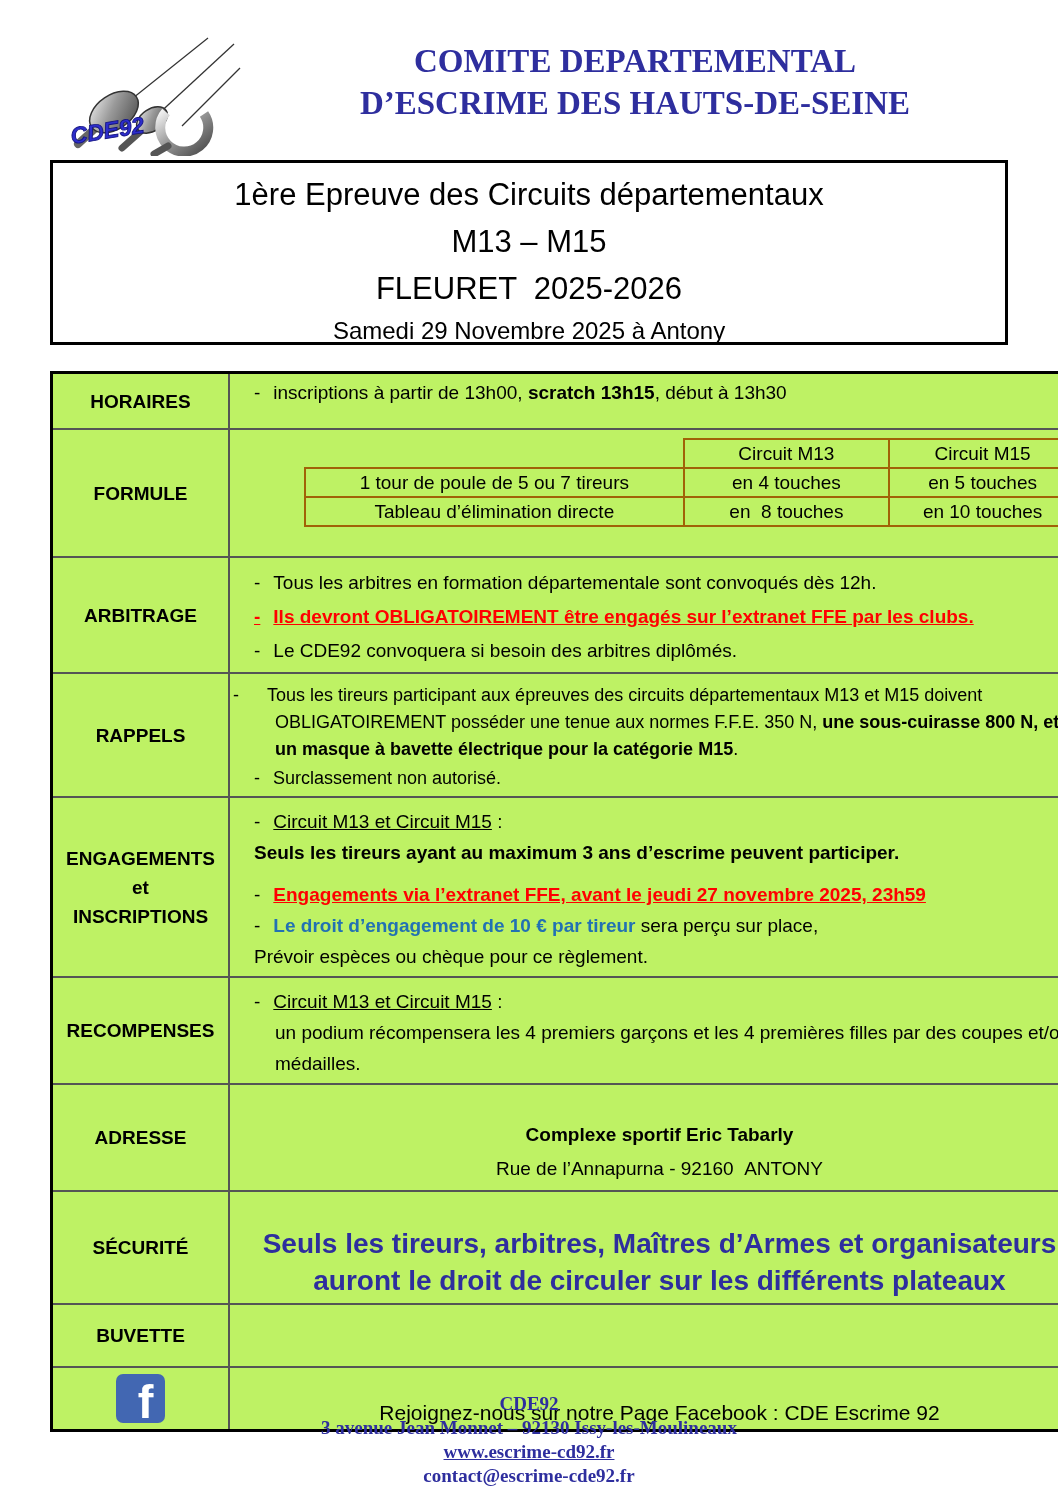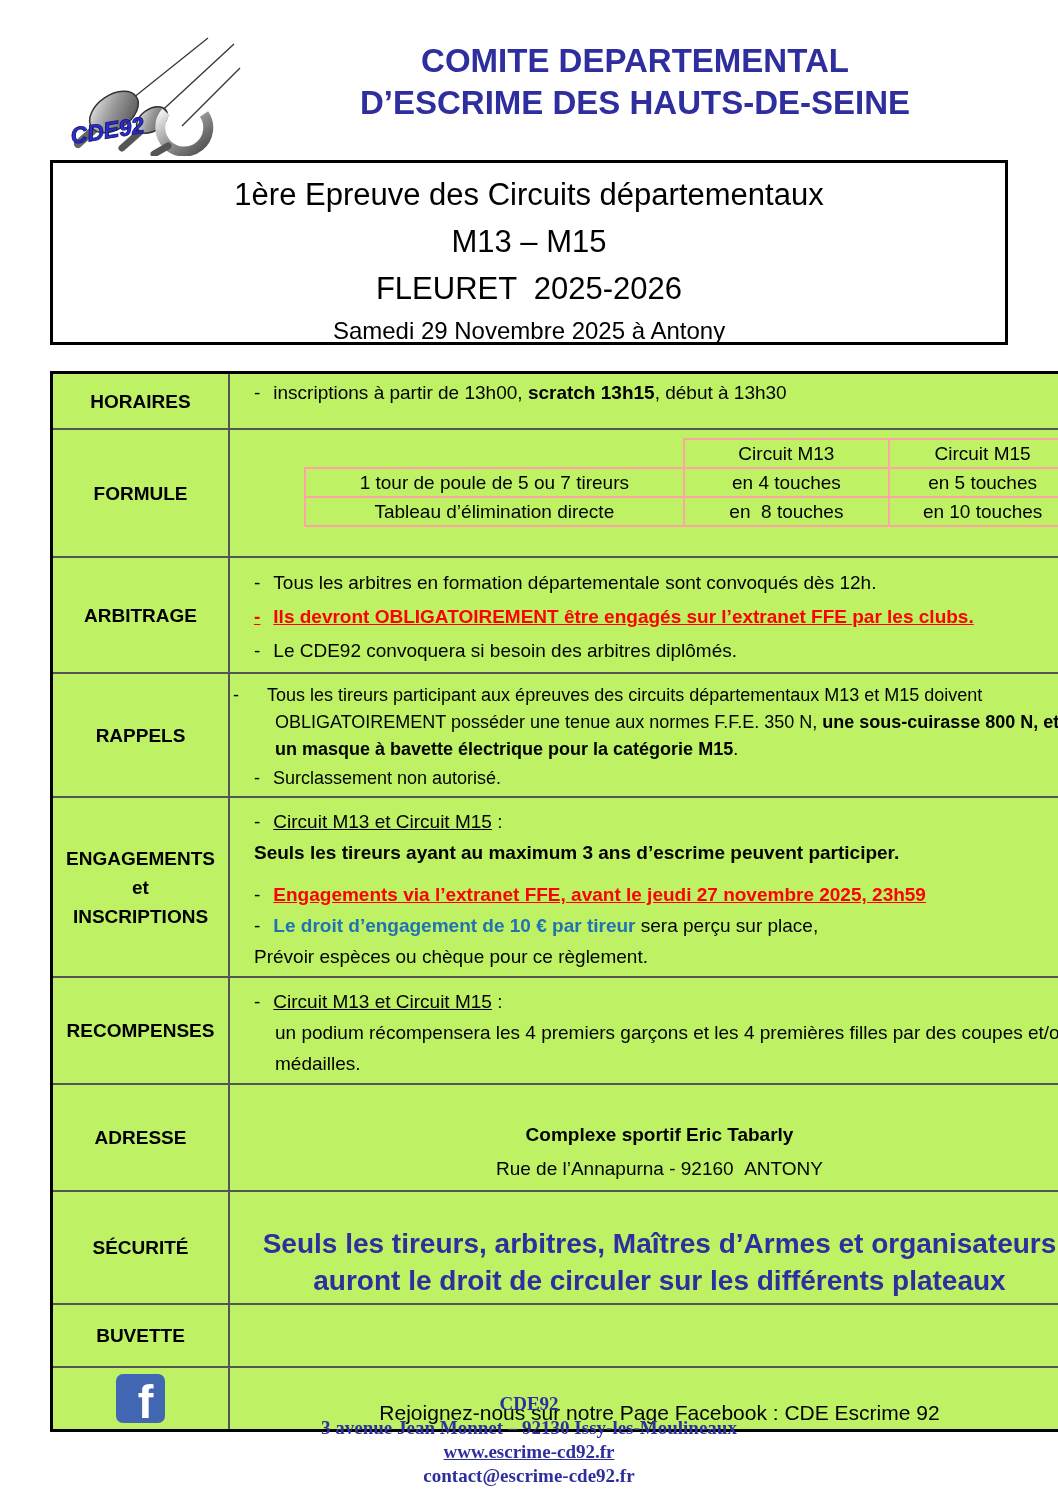--- a/index.html
+++ b/index.html
@@ -12,21 +12,21 @@
   *{box-sizing:border-box;}
   html,body{margin:0;padding:0;}
   body{
     width:1058px;height:1497px;position:relative;background:#ffffff;
     font-family:"Liberation Sans", sans-serif;color:#000;
   }
   
   .logo{position:absolute;left:62px;top:24px;width:180px;height:132px;}
   .org-title{
     position:absolute;left:245px;top:40px;width:780px;text-align:center;
-    font-family:Liberation Sans, sans-serif;font-weight:bold;
+    font-family:Liberation Serif, serif;font-weight:bold;
     font-size:33px;line-height:42px;color:var(--navy);
   }
   
   .title-box{
     position:absolute;left:50px;top:160px;width:958px;height:185px;
     border:3px solid #000;text-align:center;background:#fff;
   }
   .title-box .big{font-size:31px;line-height:47px;}
   .title-box .first{margin-top:8px;}
   .title-box .sub{font-size:24px;line-height:37px;}
@@ -77,21 +77,21 @@
   .row-facebook .line{font-size:21px;}
   .fb-icon{
     width:49px;height:49px;background:var(--fb);border-radius:7px;
     color:#fff;font-weight:bold;font-size:47px;
     display:flex;justify-content:center;align-items:flex-end;overflow:hidden;
     padding-left:10px;line-height:42px;
   }
   
   .inner-table{border-collapse:collapse;margin-left:50px;font-size:19px;}
   .inner-table td{
-    border:2px solid #fca5a5;text-align:center;height:29px;padding:0 6px;
+    border:2px solid #a16207;text-align:center;height:29px;padding:0 6px;
   }
   .inner-table td.spacer{border:none;}
   .inner-table .c1{width:304px;}
   .inner-table .c2{width:165px;}
   .inner-table .c3{width:150px;border-radius:13px;}
   
   .footer{
     position:absolute;left:0;top:1392px;width:1058px;text-align:center;
     font-family:"Liberation Serif", serif;font-weight:bold;
     color:var(--navy);font-size:19px;line-height:24px;

